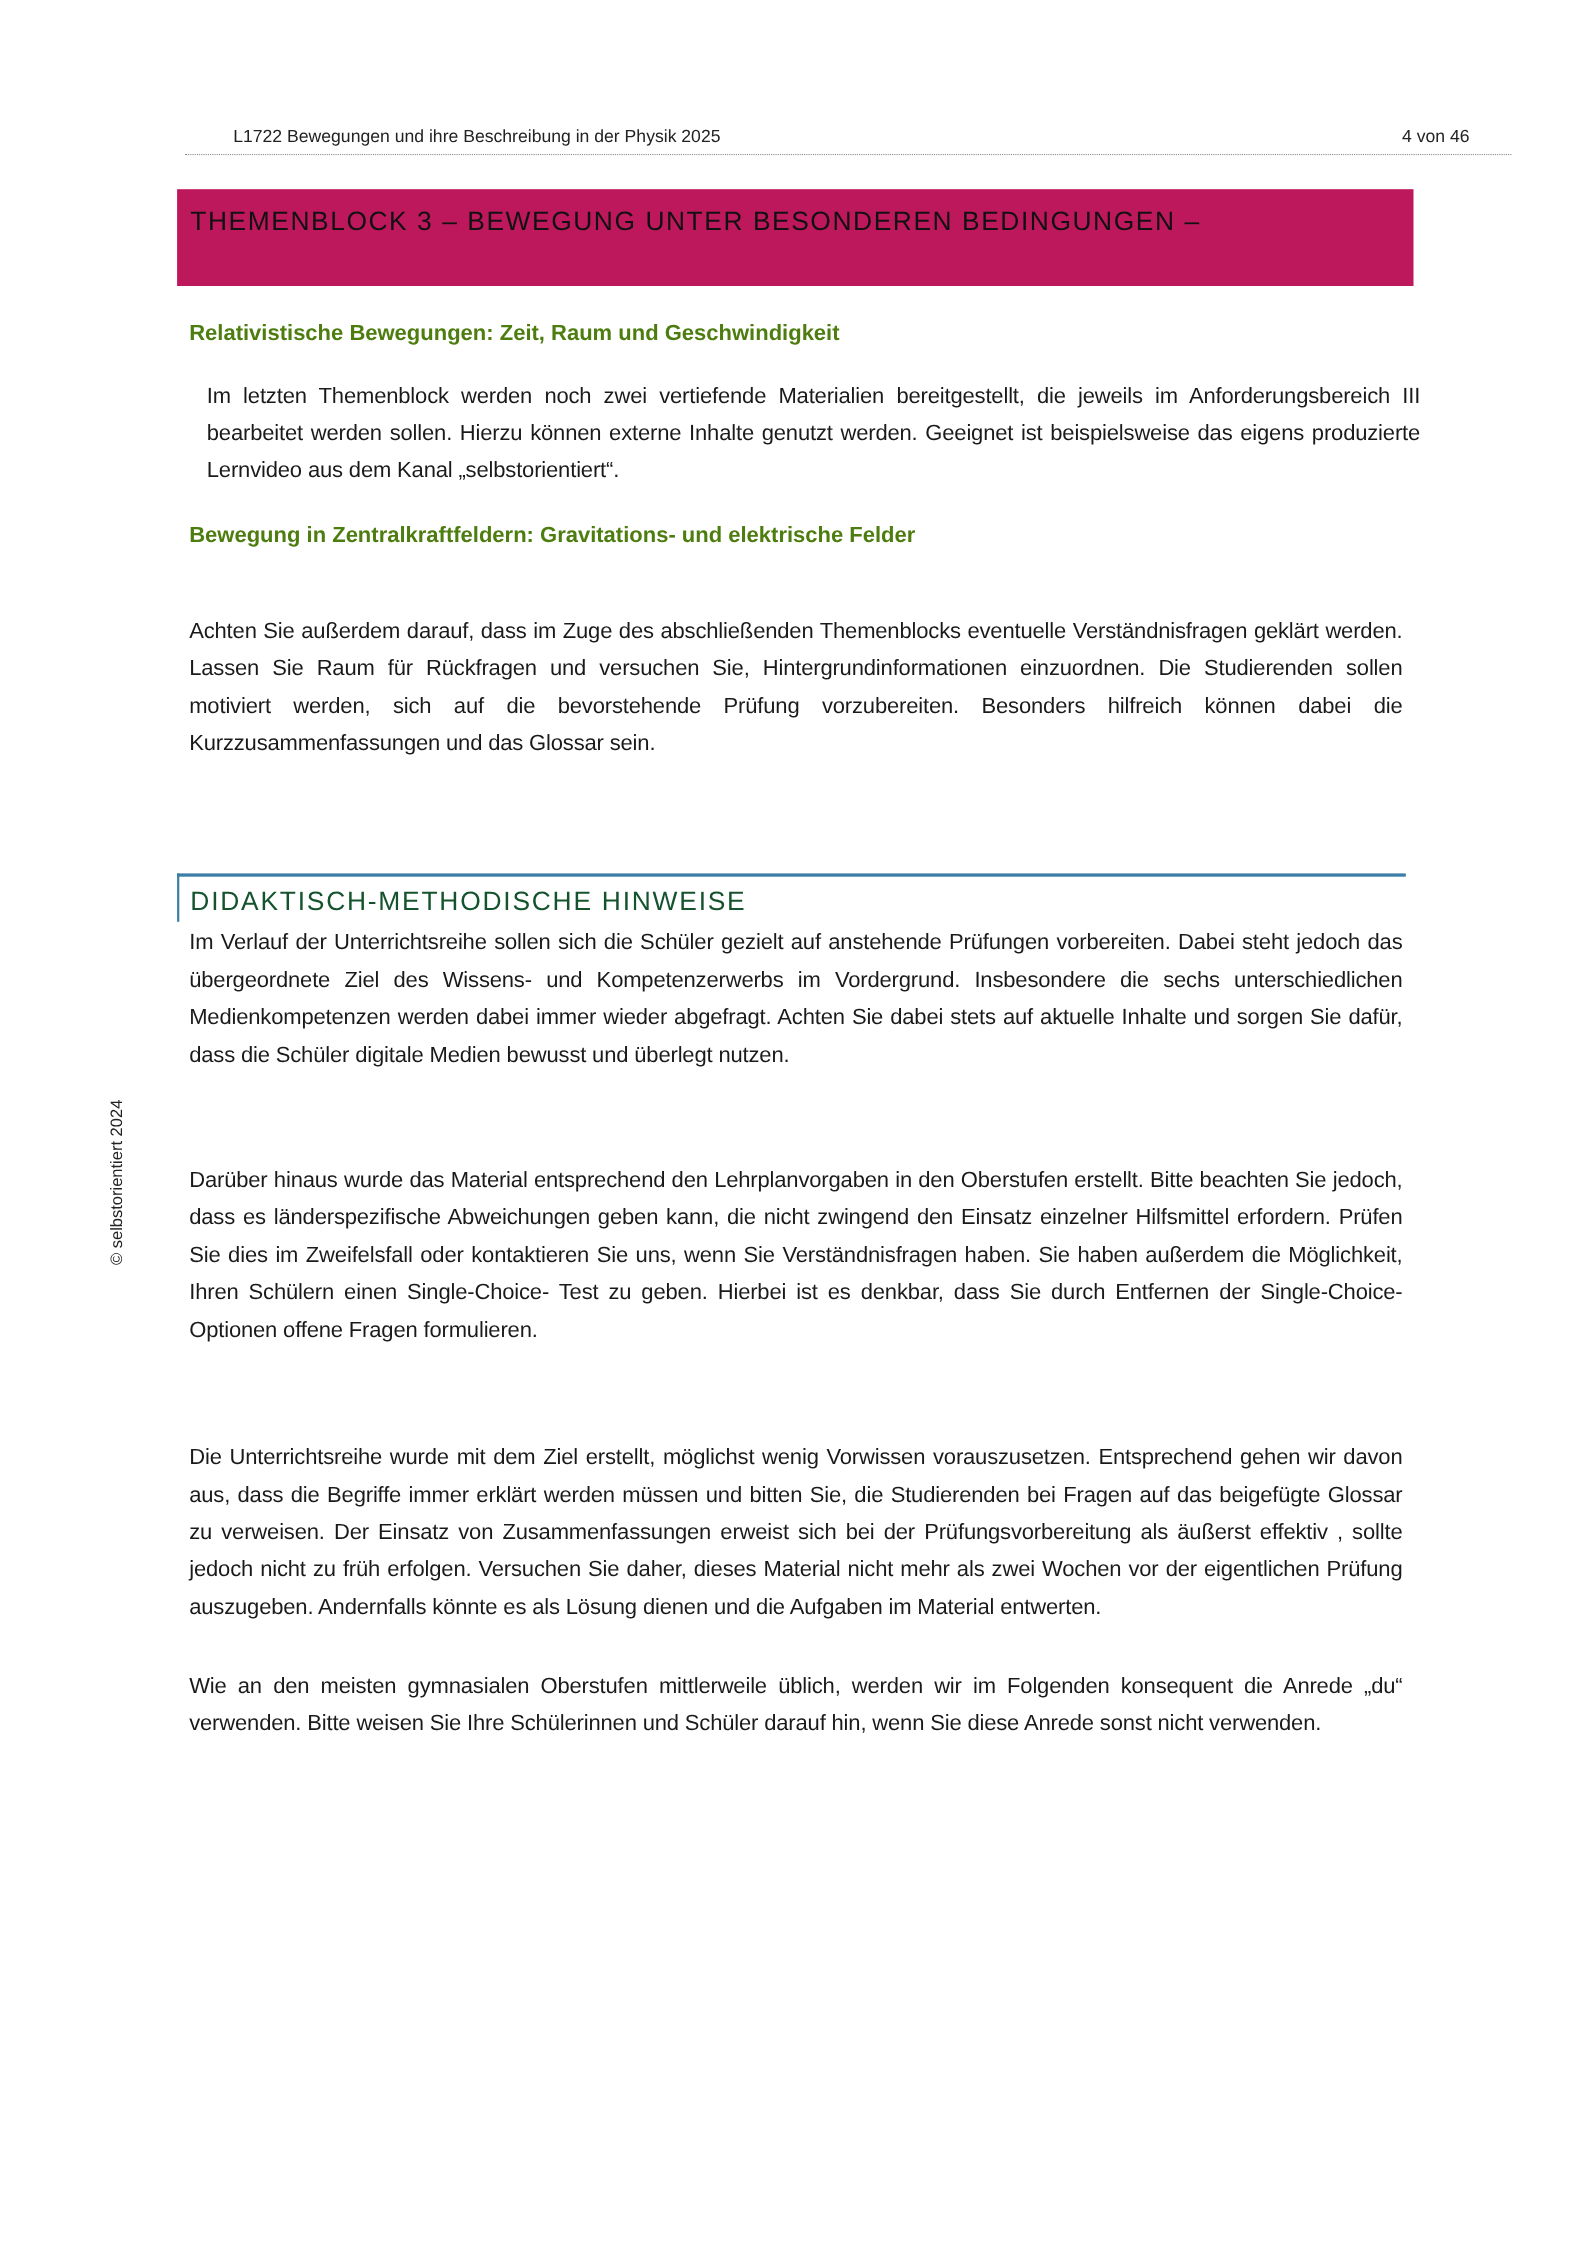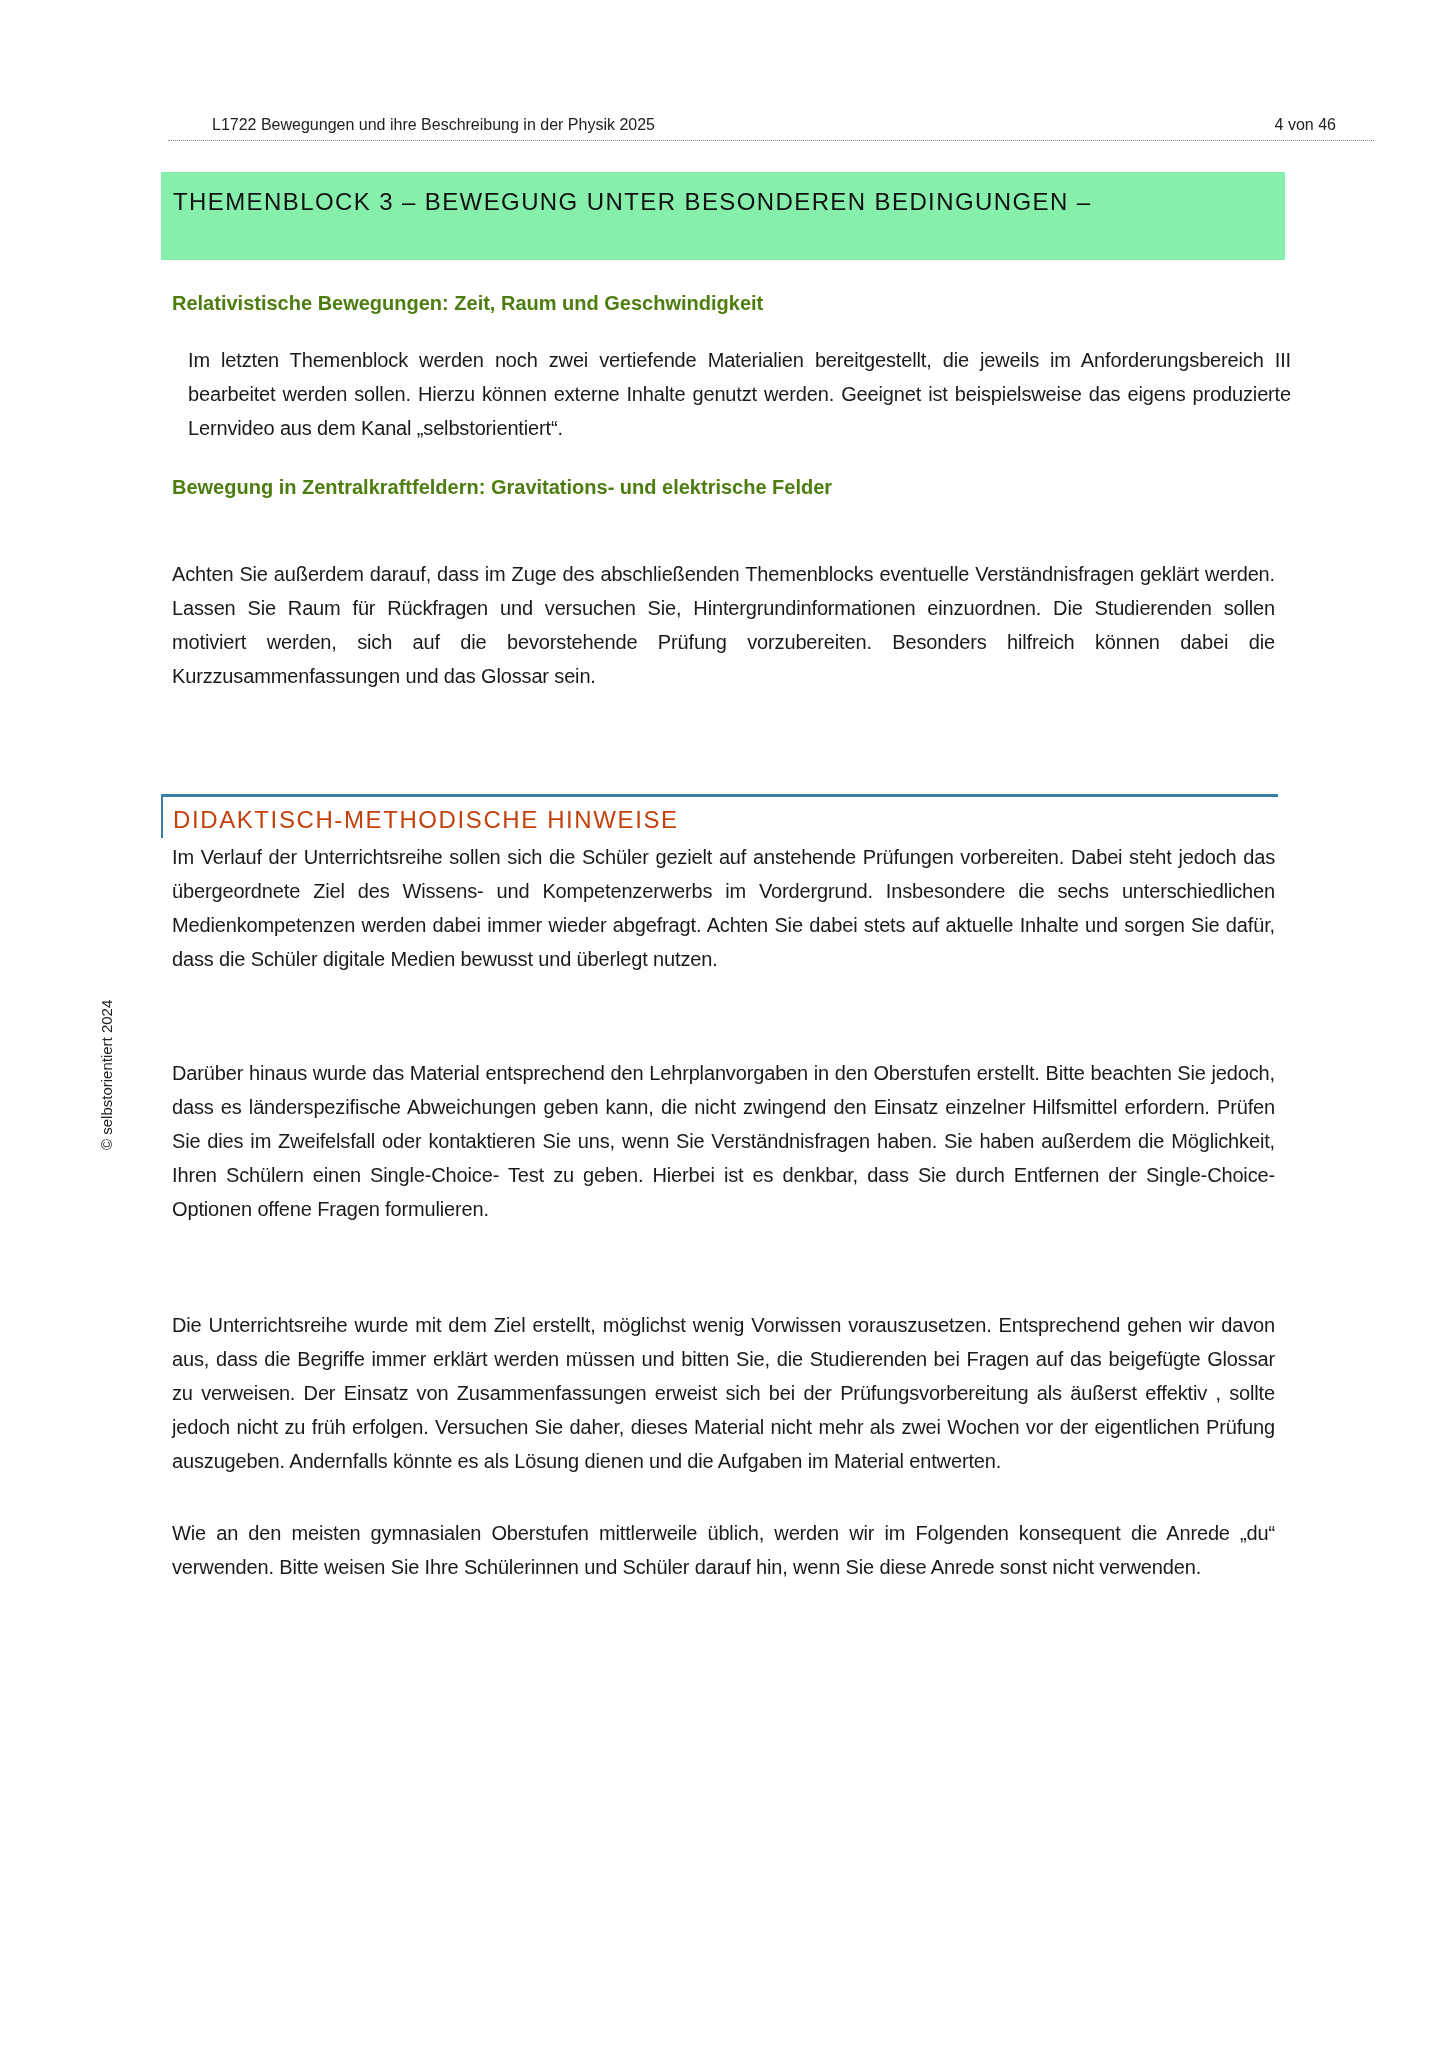--- a/index.html
+++ b/index.html
@@ -45,21 +45,21 @@
       font-size: 15px;
       color: #222;
       white-space: nowrap;
     }
     .block-banner {
       position: absolute;
       left: 161px;
       top: 172px;
       width: 1124px;
       height: 88px;
-      background: #86efac;
+      background: #be185d;
       box-sizing: border-box;
       padding: 11px 12px 0 12px;
     }
     .block-banner .line {
       font-size: 24px;
       letter-spacing: 1.4px;
       line-height: 37px;
       color: #111;
       display: block;
       white-space: nowrap;
@@ -92,21 +92,21 @@
       width: 1117px;
       height: 44px;
       border-top: 3px solid #3b7fa6;
       border-left: 2px solid #3b7fa6;
       box-sizing: border-box;
       padding: 9px 0 0 10px;
     }
     .section-heading span {
       font-size: 24px;
       letter-spacing: 1.6px;
-      color: #c2410c;
+      color: #14532d;
       white-space: nowrap;
     }
   </style>
 </head>
 <body>
 
 <div class="page-header">
   <span class="doc-title">L1722 Bewegungen und ihre Beschreibung in der Physik 2025</span>
   <span class="page-num">4 von 46</span>
 </div>

